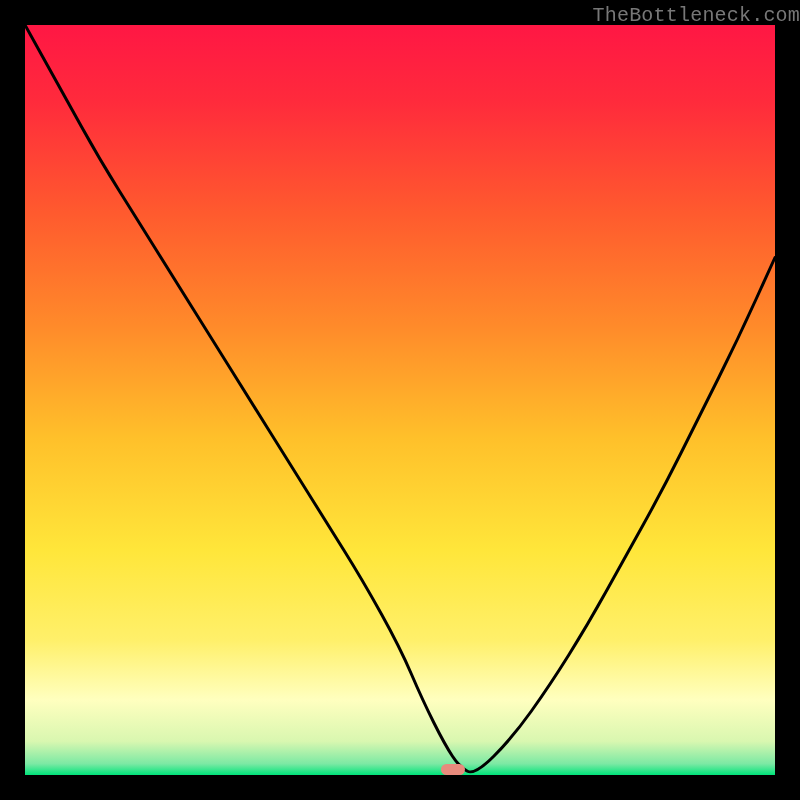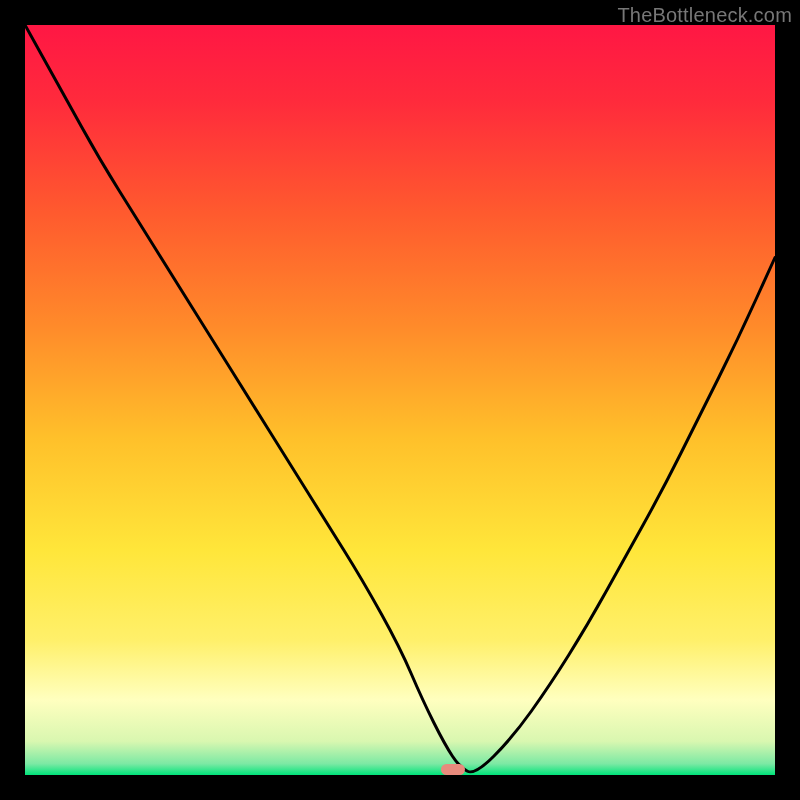--- a/index.html
+++ b/index.html
@@ -12,22 +12,22 @@
   }
   .frame {
     position: relative;
     width: 800px;
     height: 800px;
     background: #000;
   }
   .watermark {
     position: absolute;
     top: 4px;
-    right: 8px;
-    font-family: Liberation Sans, sans-serif;
+    right: 0;
+    font-family: Liberation Mono, monospace;
     font-size: 20px;
     color: #777;
     letter-spacing: 0.2px;
     z-index: 10;
   }
   .plot-area {
     position: absolute;
     
     left: 25px;
     top: 25px;

